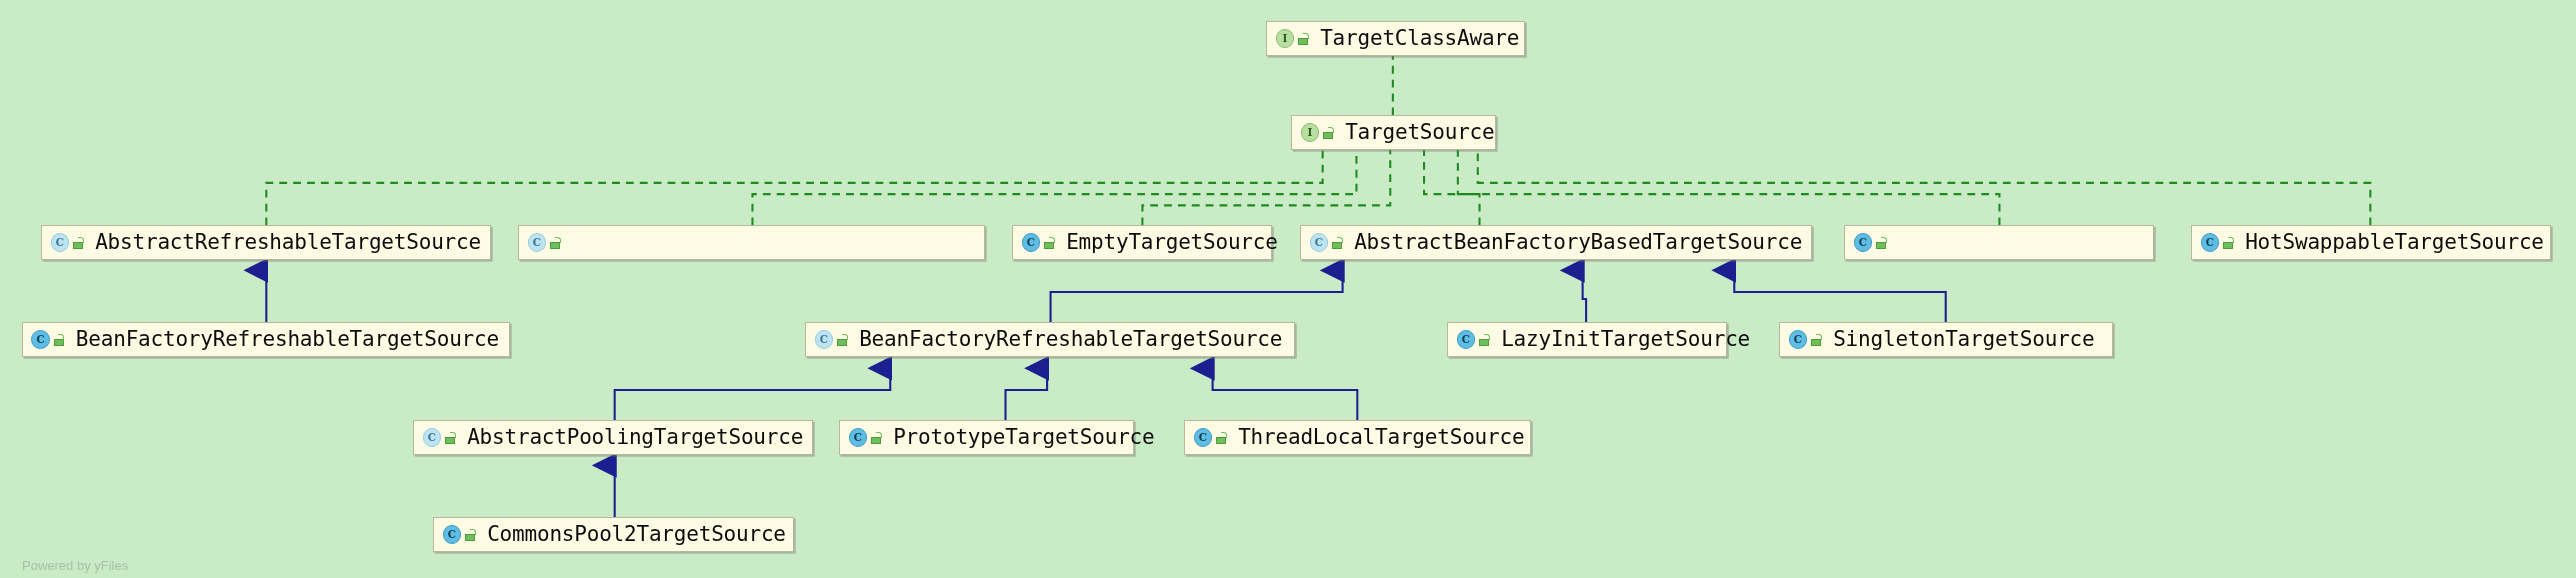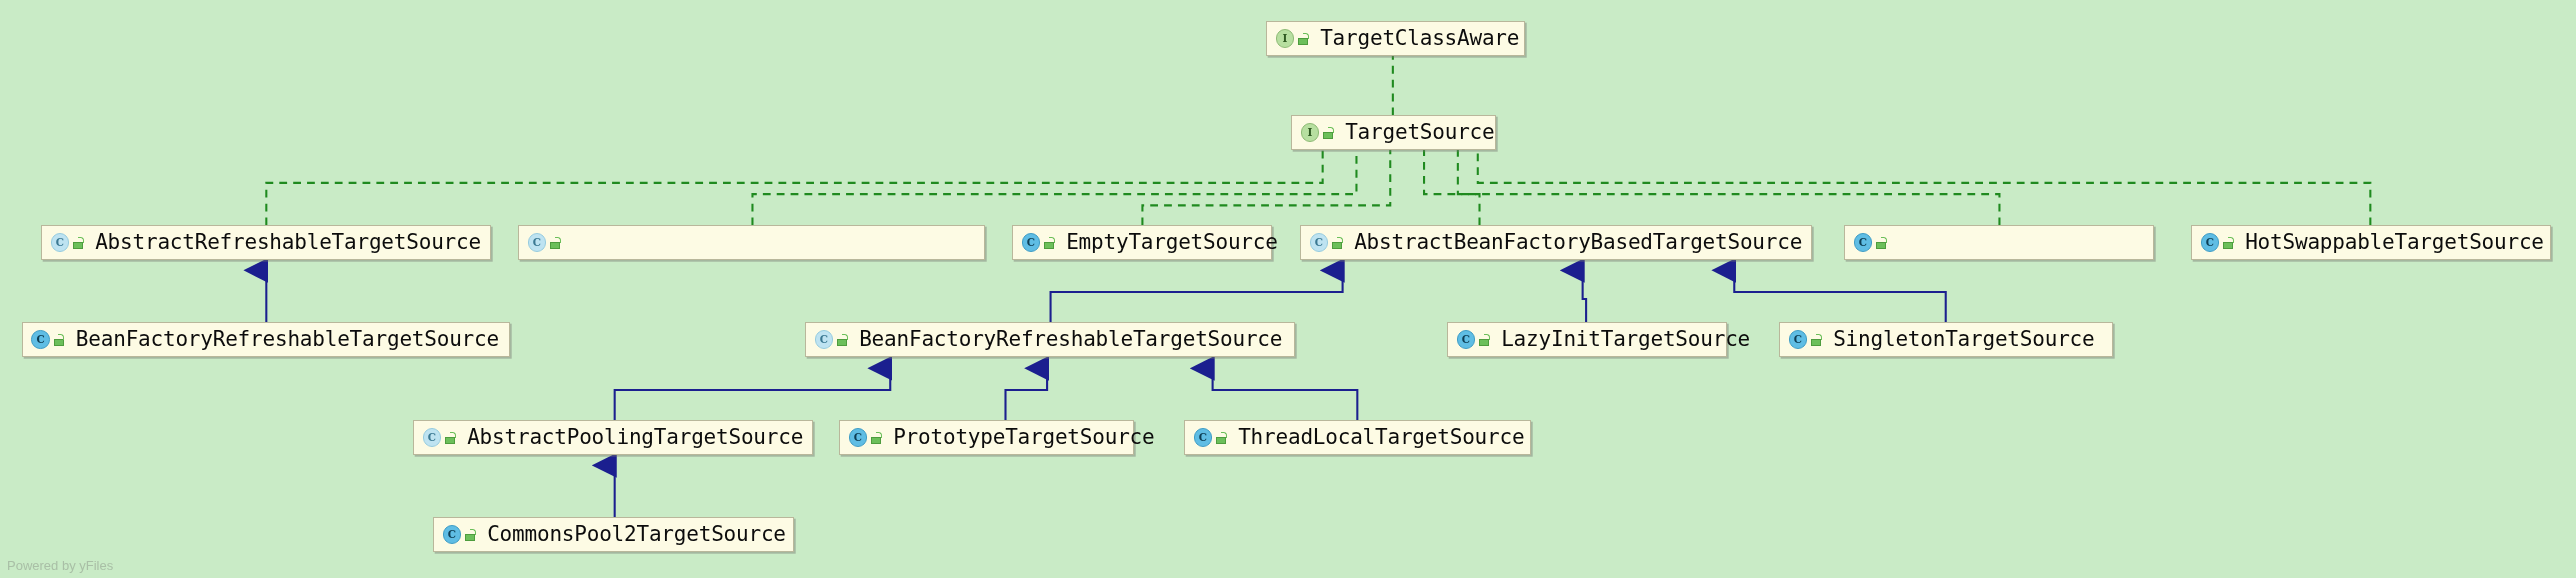--- a/index.html
+++ b/index.html
@@ -101,21 +101,21 @@
     left: 4.3px; top: 0;
     width: 6px; height: 6px;
     border: 1.7px solid #6cbf5a;
     border-bottom: none;
     border-left: none;
     border-radius: 0 3.5px 0 0;
     box-sizing: border-box;
   }
   .watermark {
     position: absolute;
-    left: 7px;
+    left: 22px;
     bottom: 5.2px;
     font-family: "Liberation Sans", sans-serif;
     font-size: 13px;
     color: #a9bfa6;
     user-select: none;
   }
 </style>
 </head>
 <body>
 

